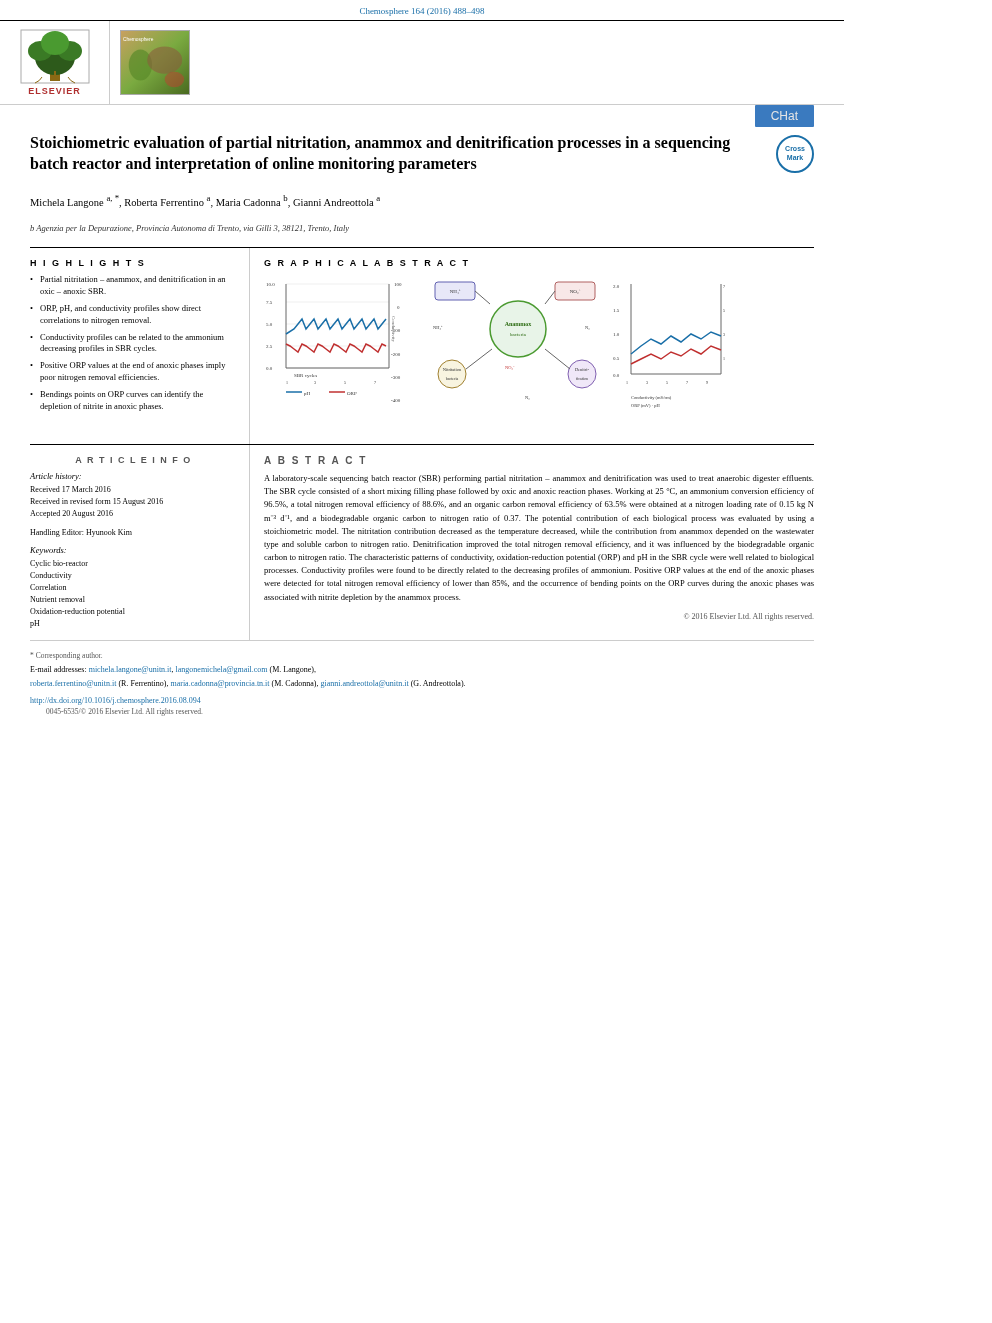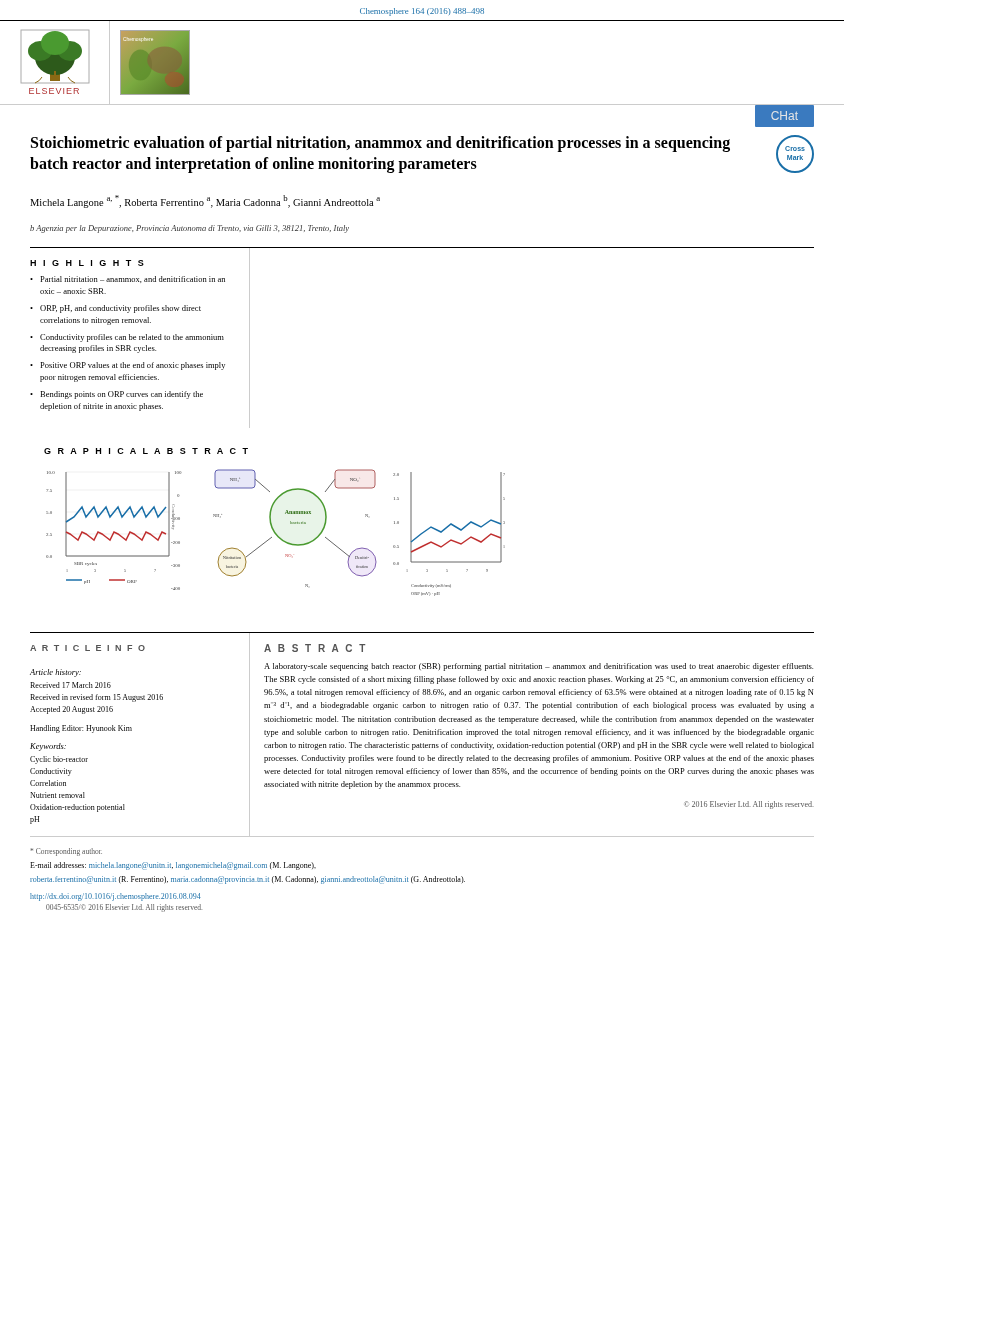--- a/index.html
+++ b/index.html
@@ -51,21 +51,21 @@
       align-items: center;
     }
 
     .elsevier-tree {
       width: 70px;
       height: 55px;
     }
 
     .elsevier-text {
       font-size: 9px;
-      font-weight: normal;
+      font-weight: bold;
       color: #b03030;
       letter-spacing: 1px;
       margin-top: 2px;
       font-family: Arial, sans-serif;
       text-align: right;
     }
 
     .header-center {
       flex: 1;
       display: flex;
@@ -162,22 +162,22 @@
       font-size: 8.5px;
       font-style: italic;
       color: #333;
       margin-bottom: 12px;
       line-height: 1.4;
     }
 
     
     .two-col {
       display: flex;
-      flex-direction: column;
-      gap: 8px;
+      flex-direction: row;
+      gap: 0;
       border-top: 1.5px solid #000;
       margin-bottom: 0;
     }
 
     .left-col {
       width: 220px;
       min-width: 220px;
       padding: 10px 12px 10px 0;
       border-right: 1px solid #ccc;
     }
@@ -244,22 +244,23 @@
       flex: 1;
       padding: 10px 0 10px 14px;
     }
 
     .article-info-label {
       font-size: 9px;
       font-family: Arial, sans-serif;
       letter-spacing: 1.5px;
       font-weight: bold;
       color: #555;
-      margin-bottom: 14px;
+      margin-bottom: 6px;
       text-transform: uppercase;
+      text-align: center;
     }
 
     .history-label {
       font-size: 8.5px;
       font-style: italic;
       color: #000;
       margin-bottom: 3px;
       font-family: 'Times New Roman', Times, serif;
     }
 

